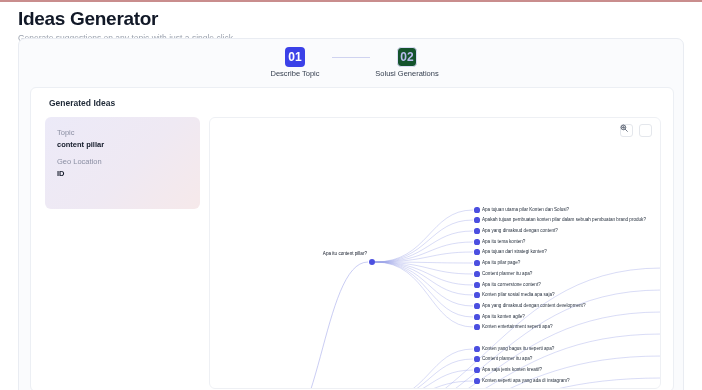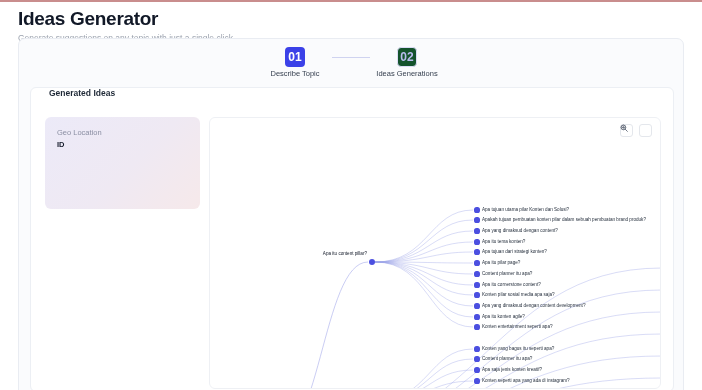--- a/index.html
+++ b/index.html
@@ -59,21 +59,21 @@
   
   .panel {
     position: absolute; left: 11px; top: 48px;
     width: 644px; height: 305px;
     background: #ffffff;
     border: 1px solid #eceff4;
     border-radius: 6px;
     overflow: hidden;
   }
   .panel-title {
-    position: absolute; left: 18px; top: 0;
+    position: absolute; left: 18px; top: 10px;
     font-size: 8.5px; font-weight: bold; color: #1f2937;
   }
 
   
   .meta {
     position: absolute; left: 14px; top: 29px;
     width: 155px; height: 92px;
     border-radius: 6px;
     background: linear-gradient(135deg, #eceaf8 0%, #efe9f3 55%, #f6e9ea 100%);
     padding: 10px 12px;
@@ -128,28 +128,30 @@
   <div class="card">
 
     <div class="stepper">
       <div class="step">
         <div class="step-box active">01</div>
         <div class="step-label">Describe Topic</div>
       </div>
       <div class="step-conn"></div>
       <div class="step">
         <div class="step-box idle">02</div>
-        <div class="step-label">Ideas Generations</div>
+        <div class="step-label">Solusi Generations</div>
       </div>
     </div>
 
     <div class="panel">
       <div class="panel-title">Generated Ideas</div>
 
       <div class="meta">
+        <div class="meta-label">Topic</div>
+        <div class="meta-value">content pillar</div>
         <div class="meta-label">Geo Location</div>
         <div class="meta-value">ID</div>
       </div>
 
       <div class="canvas">
 
         <div class="zoom-controls">
           <div class="zoom-btn">
             <svg width="8" height="8" viewBox="0 0 16 16" fill="none" stroke="#6b7280" stroke-width="1.6">
               <circle cx="6.8" cy="6.8" r="4.6"></circle>

